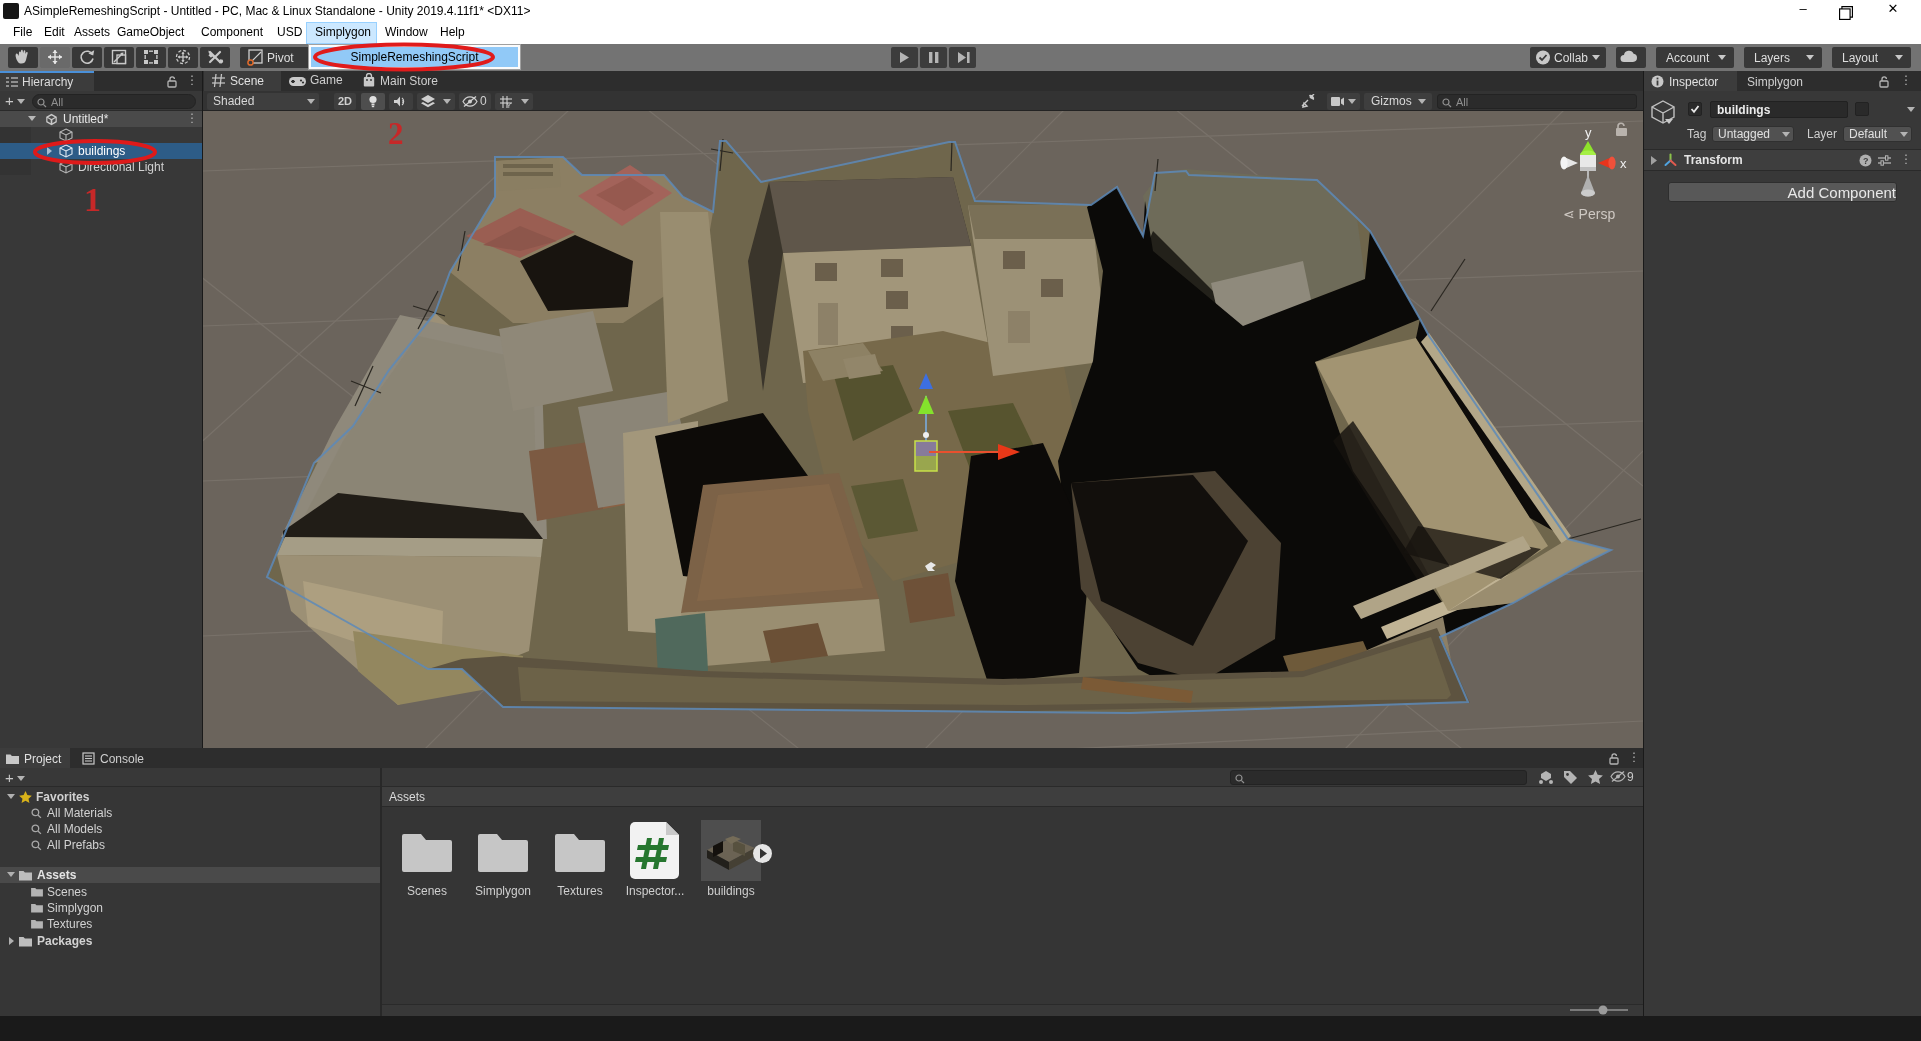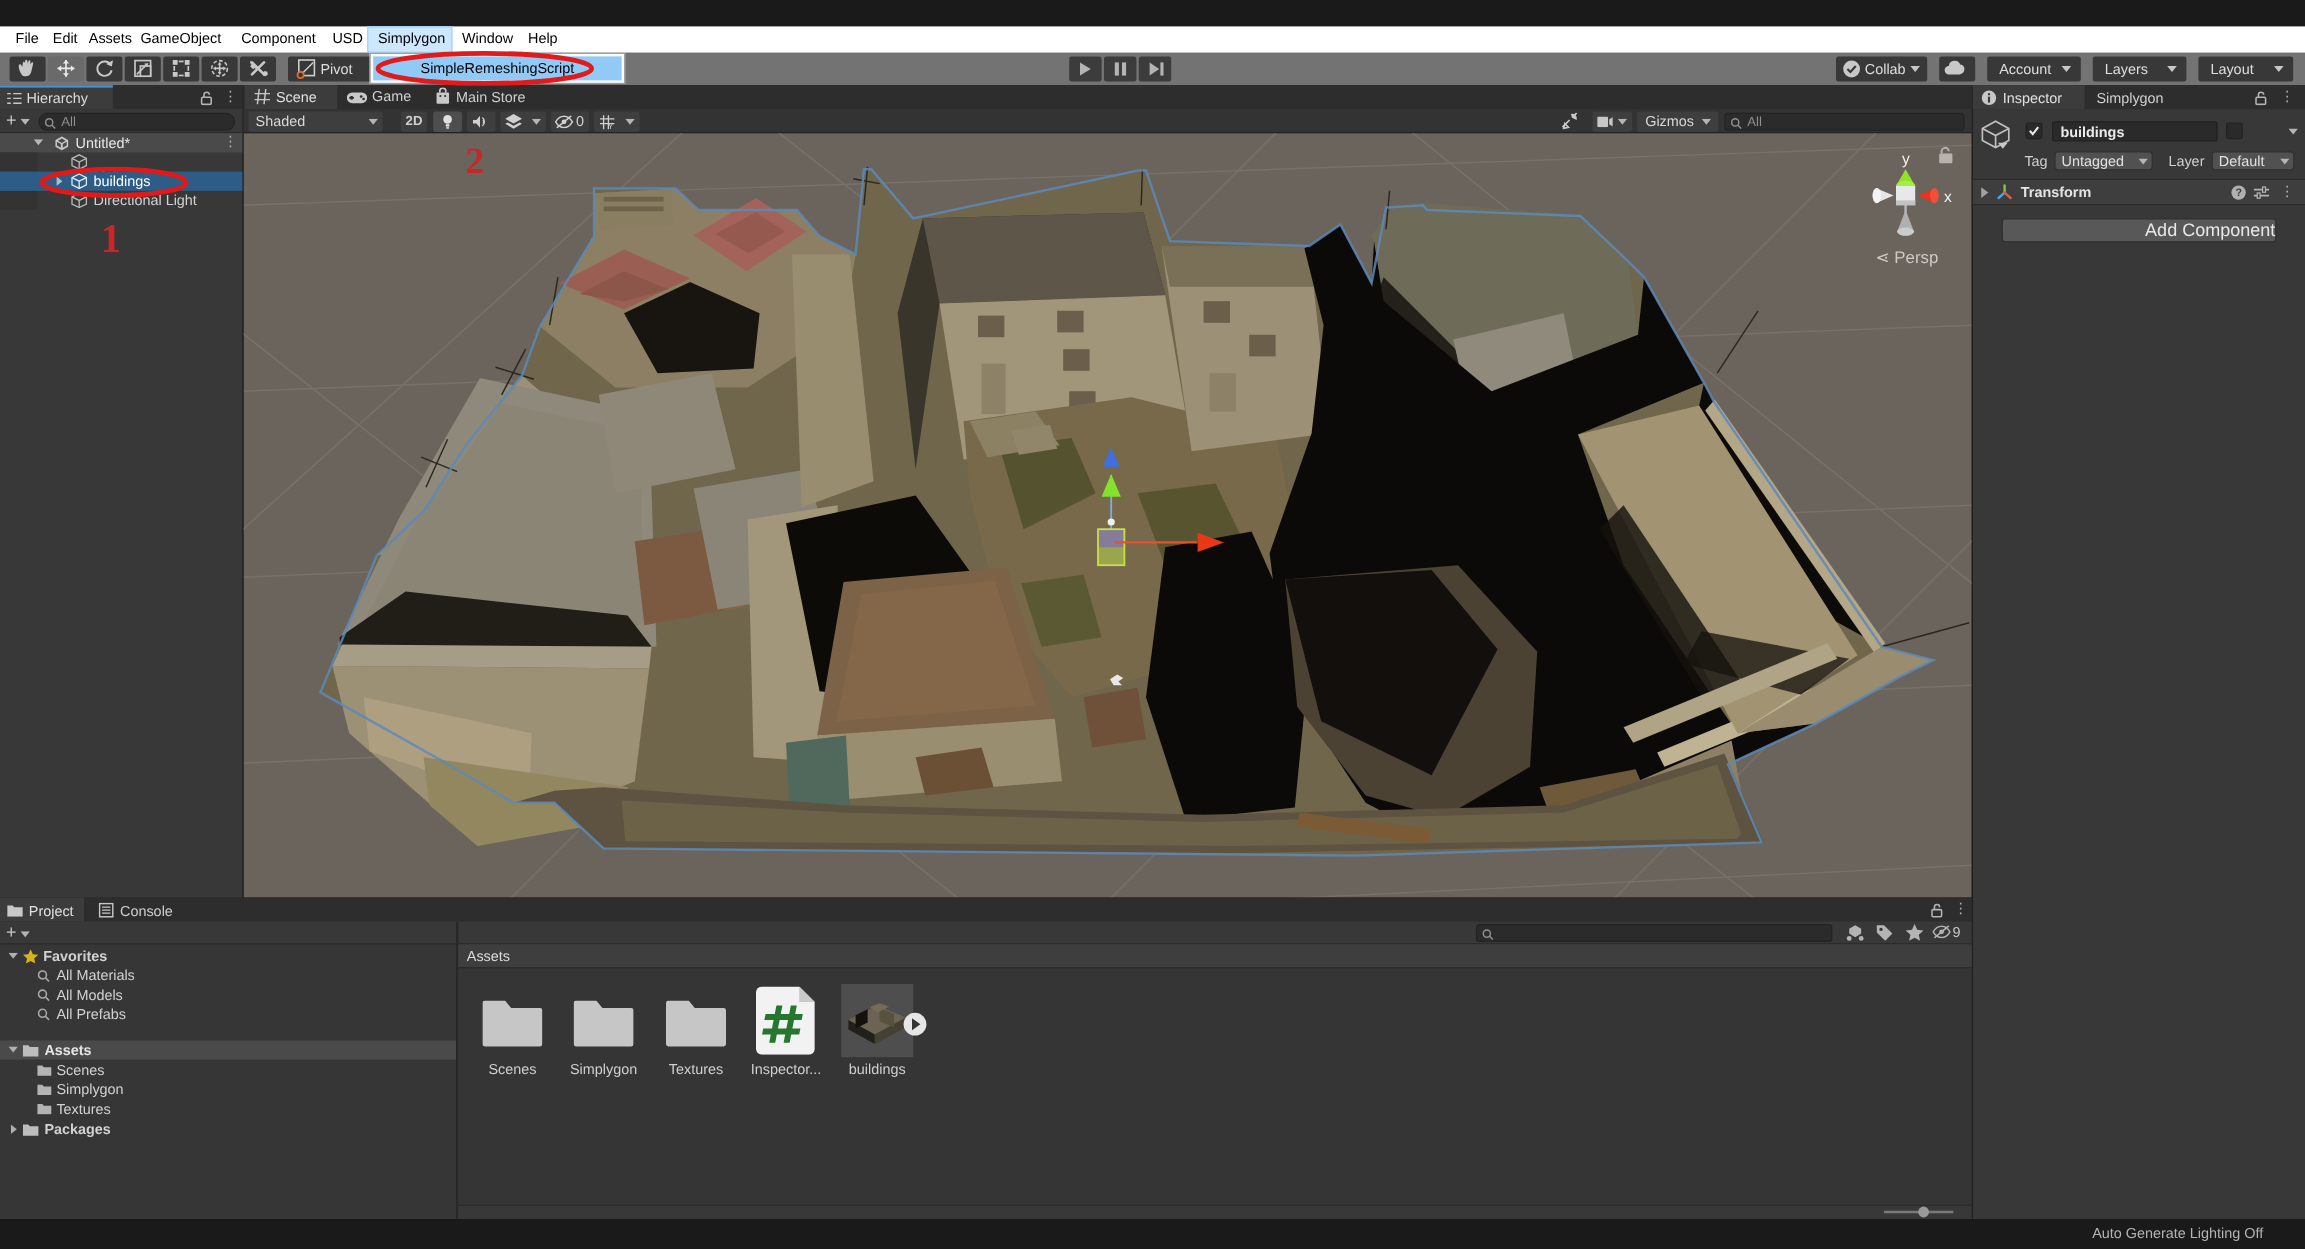--- a/index.html
+++ b/index.html
@@ -28,20 +28,30 @@
 
 #sceneview { position:absolute; left:203px; top:111px; width:1440px; height:637px; }
 .ann { position:absolute; color:#c62828; font-weight:bold; font-family:"Liberation Serif", serif; }
 svg { display:block; }
 .icon { position:absolute; }
 </style>
 </head>
 <body>
 <div id="root">
 
+  <div id="titlebar" class="abs">
+    <div id="appicon"></div>
+    <div class="title">ASimpleRemeshingScript - Untitled - PC, Mac &amp; Linux Standalone - Unity 2019.4.11f1* &lt;DX11&gt;</div>
+    <div class="winbtn" style="left:1796px;">–</div>
+    <svg class="winbtn" style="left:1839px;top:4px;" width="12" height="12" viewBox="0 0 12 12">
+      <rect x="0.5" y="2.5" width="9" height="9" fill="none" stroke="#000" stroke-width="1"></rect>
+      <path d="M 2.5,2.5 V 0.5 H 11.5 V 9.5 H 9.5" fill="none" stroke="#000" stroke-width="1"></path>
+    </svg>
+    <div class="winbtn" style="left:1886px;">✕</div>
+  </div>
 
   <div id="menubar" class="abs">
     <div id="simplyhl"></div>
     <div class="mitem" style="left:13px;">File</div>
     <div class="mitem" style="left:44px;">Edit</div>
     <div class="mitem" style="left:74px;">Assets</div>
     <div class="mitem" style="left:117px;">GameObject</div>
     <div class="mitem" style="left:201px;">Component</div>
     <div class="mitem" style="left:277px;">USD</div>
     <div class="mitem" style="left:315px;">Simplygon</div>
@@ -778,16 +788,13 @@
     <div style="position:absolute;left:622px;top:136px;width:66px;text-align:center;font-size:12px;color:#cfcfcf;">Inspector...</div>
     <div style="position:absolute;left:702px;top:136px;width:58px;text-align:center;font-size:12px;color:#cfcfcf;">buildings</div>
 
     <div style="position:absolute;left:382px;top:256px;width:1261px;height:12px;background:#383838;border-top:1px solid #2a2a2a;"></div>
     <svg class="icon" style="left:1570px;top:257px;" width="58" height="10" viewBox="0 0 58 10">
       <line x1="0" y1="5" x2="58" y2="5" stroke="#7a7a7a" stroke-width="2"></line>
       <circle cx="33" cy="5" r="4.5" fill="#9a9a9a"></circle>
     </svg>
   </div>
 
-  <div id="statusbar" class="abs" style="left:0;top:1016px;width:1921px;height:25px;background:#1a1a1a;">
-    <div style="position:absolute;right:35px;top:5px;font-size:12px;color:#b4b4b4;">Auto Generate Lighting Off</div>
-  </div>
 </div>
 
 </body></html>

